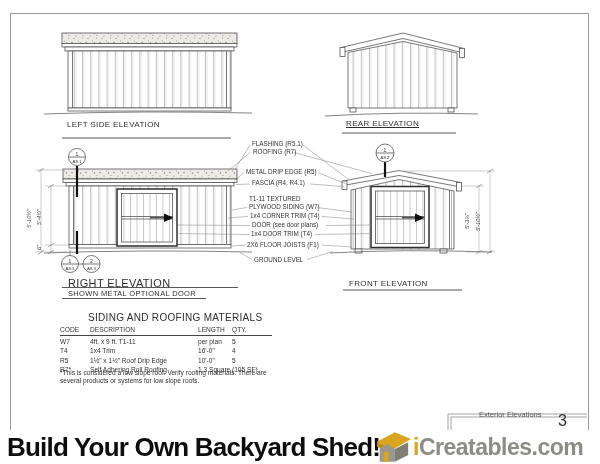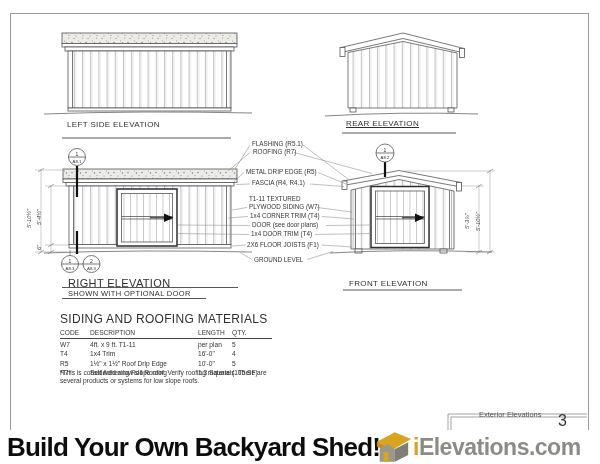--- a/index.html
+++ b/index.html
@@ -7,21 +7,21 @@
   #page{position:relative;width:528px;height:464px;background:#f97316;}
   #sheet{position:absolute;left:0;top:0;width:600px;height:432px;background:#fff;}
   #sheet-border{position:absolute;left:10px;top:13px;width:577px;height:417px;
     border:1px solid #9a9a9a;}
   #linework{position:absolute;left:0;top:0;pointer-events:none;}
   .lbl{position:absolute;color:#3a3a3a;white-space:nowrap;line-height:1.05;}
   .elev-label{font-size:8px;letter-spacing:.35px;color:#2f2f2f;}
   .callout{font-size:6.3px;color:#333;}
   .dim{font-size:5.6px;color:#444;transform:rotate(-90deg);transform-origin:0 100%;height:7px;font-style:italic;}
   .tbl{position:absolute;left:60px;top:312px;width:212px;color:#333;}
-  .tbl-title{font-size:12px;letter-spacing:.3px;color:#2f2f2f;margin-bottom:3px;}
+  .tbl-title{font-size:10px;letter-spacing:.3px;color:#2f2f2f;margin-bottom:3px;margin-left:28px;}
   .trow{display:flex;font-size:6.6px;line-height:8.4px;}
   .trow .c0{width:30px;} .trow .c1{width:108px;} .trow .c2{width:34px;} .trow .c3{width:40px;}
   .thead{border-bottom:1px solid #444;padding-bottom:1px;margin-bottom:2px;}
   .gap-before{margin-top:2px;}
   .note{position:absolute;left:60px;top:369px;font-size:6.6px;color:#333;line-height:8.2px;}
   .tb-title{font-size:7.5px;color:#555;}
   .tb-num{font-size:16px;color:#333;}
   svg text{font-family:"Liberation Sans",sans-serif;}
   .bubnum{font-size:5px;fill:#333;text-anchor:middle;}
   .bubref{font-size:4.3px;fill:#333;text-anchor:middle;}
@@ -204,21 +204,21 @@
         <line x1="448" y1="414" x2="587" y2="414"></line>
         <line x1="448" y1="414" x2="448" y2="431"></line>
         <line x1="451" y1="417" x2="587" y2="417"></line>
         <line x1="451" y1="417" x2="451" y2="431"></line>
       </g>
     </svg>
 
     <div class="lbl elev-label" style="left:67px;top:121px;">LEFT SIDE ELEVATION</div>
     <div class="lbl elev-label" style="left:346px;top:120px;text-decoration:underline;">REAR ELEVATION</div>
     <div class="lbl elev-label" style="left:68px;top:278px;font-size:11px;">RIGHT ELEVATION</div>
-    <div class="lbl elev-label" style="left:68px;top:289.5px;font-size:7.5px;">SHOWN WITH OPTIONAL DOOR</div>
+    <div class="lbl elev-label" style="left:68px;top:289.5px;font-size:7.5px;">SHOWN METAL OPTIONAL DOOR</div>
     <div class="lbl elev-label" style="left:349px;top:280px;text-align:right;">FRONT ELEVATION</div>
 
     <div class="lbl callout" style="left:252px;top:141px;">FLASHING (R5.1)</div>
     <div class="lbl callout" style="left:253px;top:149px;">ROOFING (R7)</div>
     <div class="lbl callout" style="left:246px;top:169px;">METAL DRIP EDGE (R5)</div>
     <div class="lbl callout" style="left:252px;top:180px;">FASCIA (R4, R4.1)</div>
     <div class="lbl callout" style="left:249px;top:195.5px;">T1-11 TEXTURED</div>
     <div class="lbl callout" style="left:249px;top:204px;">PLYWOOD SIDING (W7)</div>
     <div class="lbl callout" style="left:250px;top:213px;">1x4 CORNER TRIM (T4)</div>
     <div class="lbl callout" style="left:252px;top:222px;">DOOR (see door plans)</div>
@@ -276,15 +276,15 @@
 
   <div id="banner">
     <div id="headline">Build Your Own Backyard Shed!</div>
     <svg id="logo" width="38" height="33" viewBox="0 0 40 34">
       <polygon points="3,11 22,1 39,8 20,19" fill="#D9A41F"></polygon>
       <polygon points="3,11 20,19 20,24 3,16" fill="#C08E12"></polygon>
       <polygon points="6,18 14,13.5 22,18.5 22,32 6,32" fill="#98988F"></polygon>
       <polygon points="22,18.5 36,11.5 36,25 22,32" fill="#7F7F76"></polygon>
       <rect x="10" y="21.5" width="5.5" height="10.5" fill="#D9A41F"></rect>
     </svg>
-    <div id="brand"><span class="gold">i</span><span class="gray">Elevations.com</span></div>
+    <div id="brand"><span class="gold">i</span><span class="gray">Creatables.com</span></div>
   </div>
 </div>
 
 </body></html>

